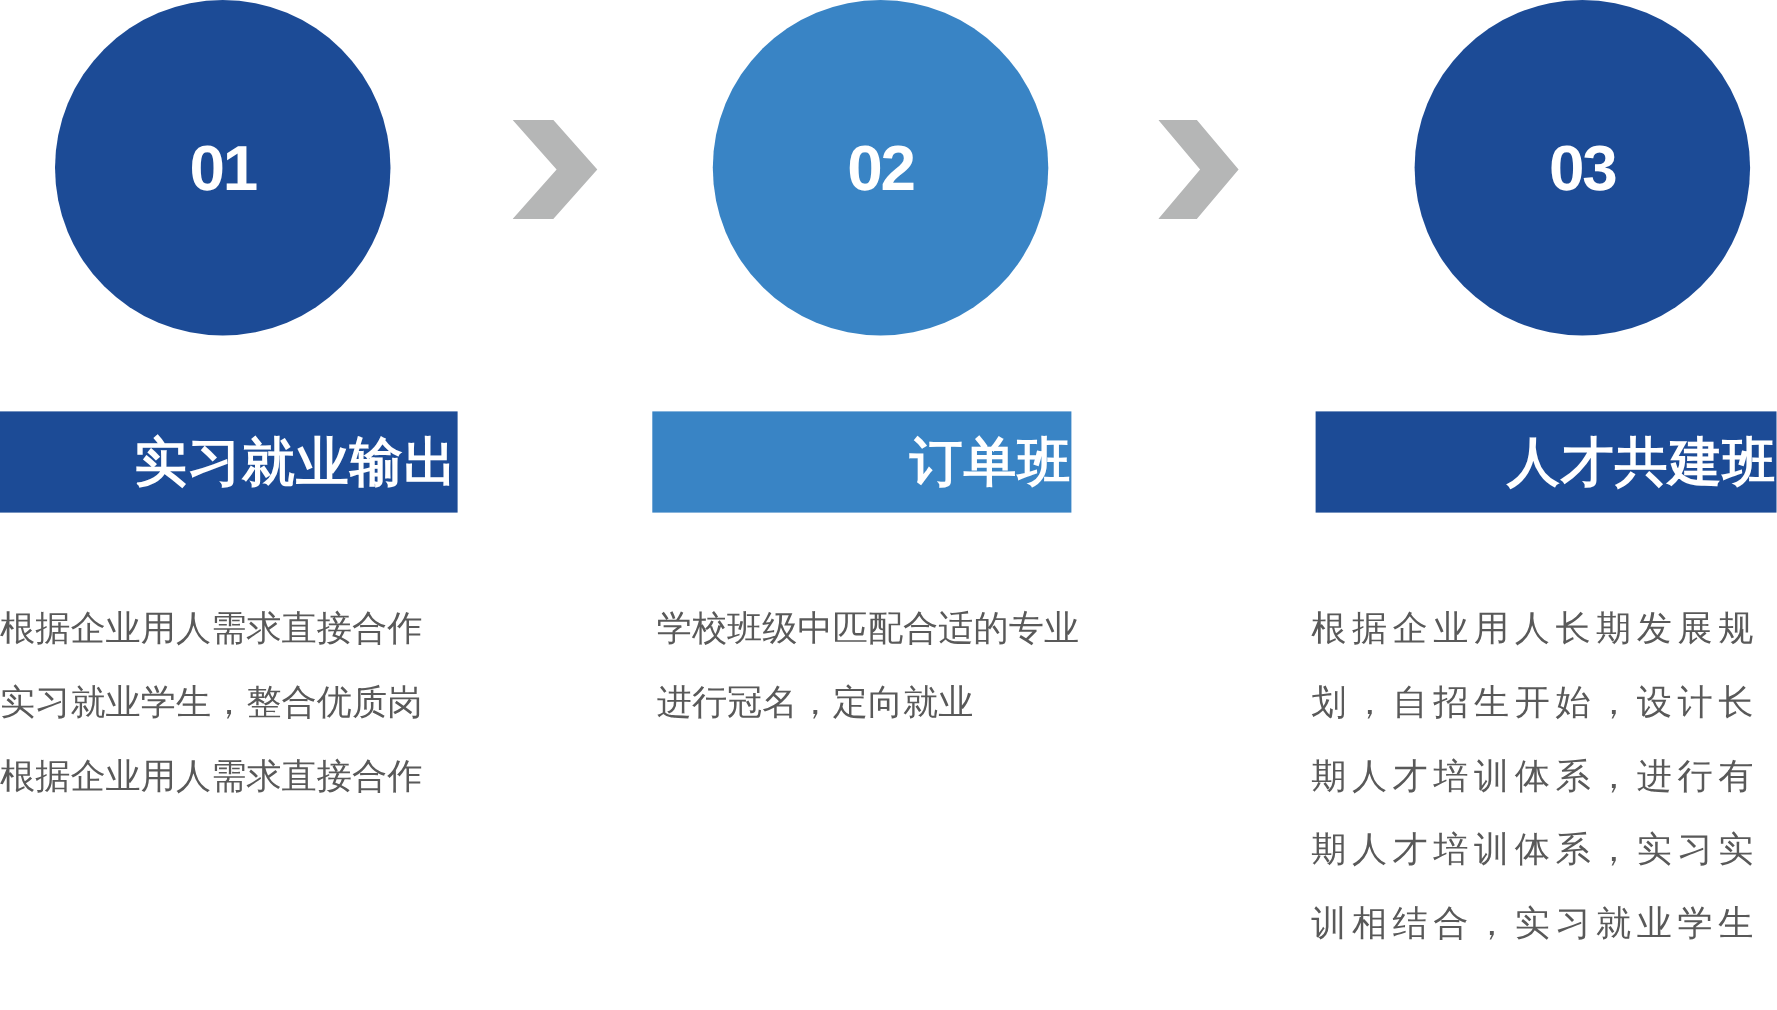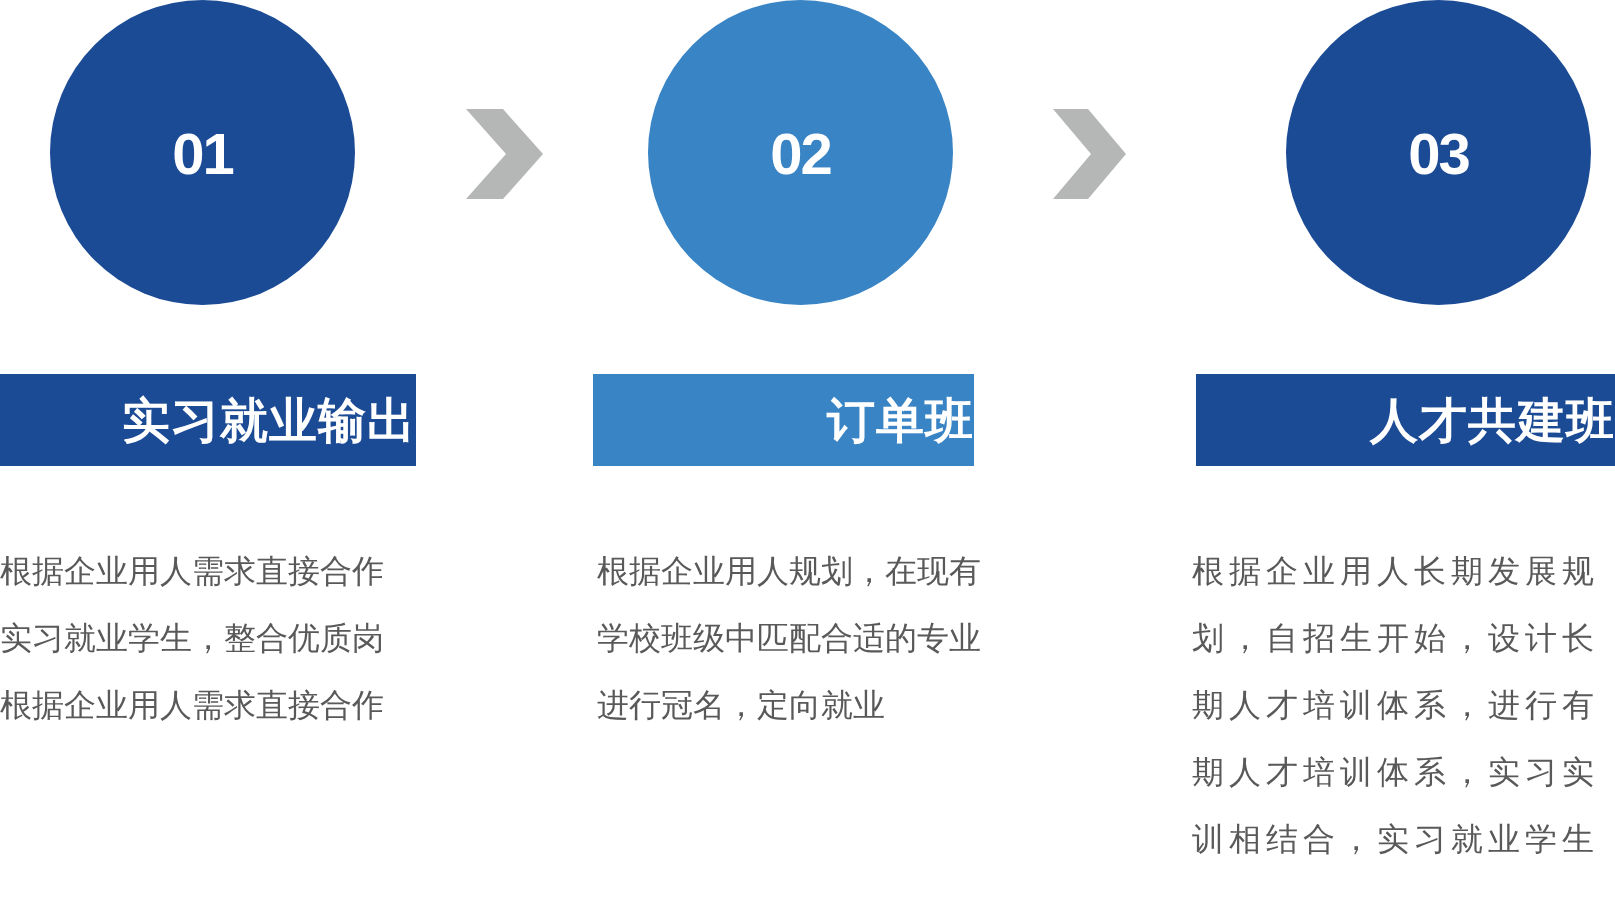--- a/index.html
+++ b/index.html
@@ -104,21 +104,20 @@
   <span class="title-text">人才共建班</span>
 </div>
 
 <div class="desc" style="left:0px;">
   <span class="desc-line">根据企业用人需求直接合作</span>
   <span class="desc-line">实习就业学生，整合优质岗</span>
   <span class="desc-line">根据企业用人需求直接合作</span>
 </div>
 
 <div class="desc" style="left:597px;">
-  <span class="desc-line">根据企业用人规划，在现有</span>
   <span class="desc-line">学校班级中匹配合适的专业</span>
   <span class="desc-line">进行冠名，定向就业</span>
 </div>
 
 <div class="desc" style="left:1192px; letter-spacing:5px;">
   <span class="desc-line">根据企业用人长期发展规</span>
   <span class="desc-line">划，自招生开始，设计长</span>
   <span class="desc-line">期人才培训体系，进行有</span>
   <span class="desc-line">期人才培训体系，实习实</span>
   <span class="desc-line">训相结合，实习就业学生</span>

